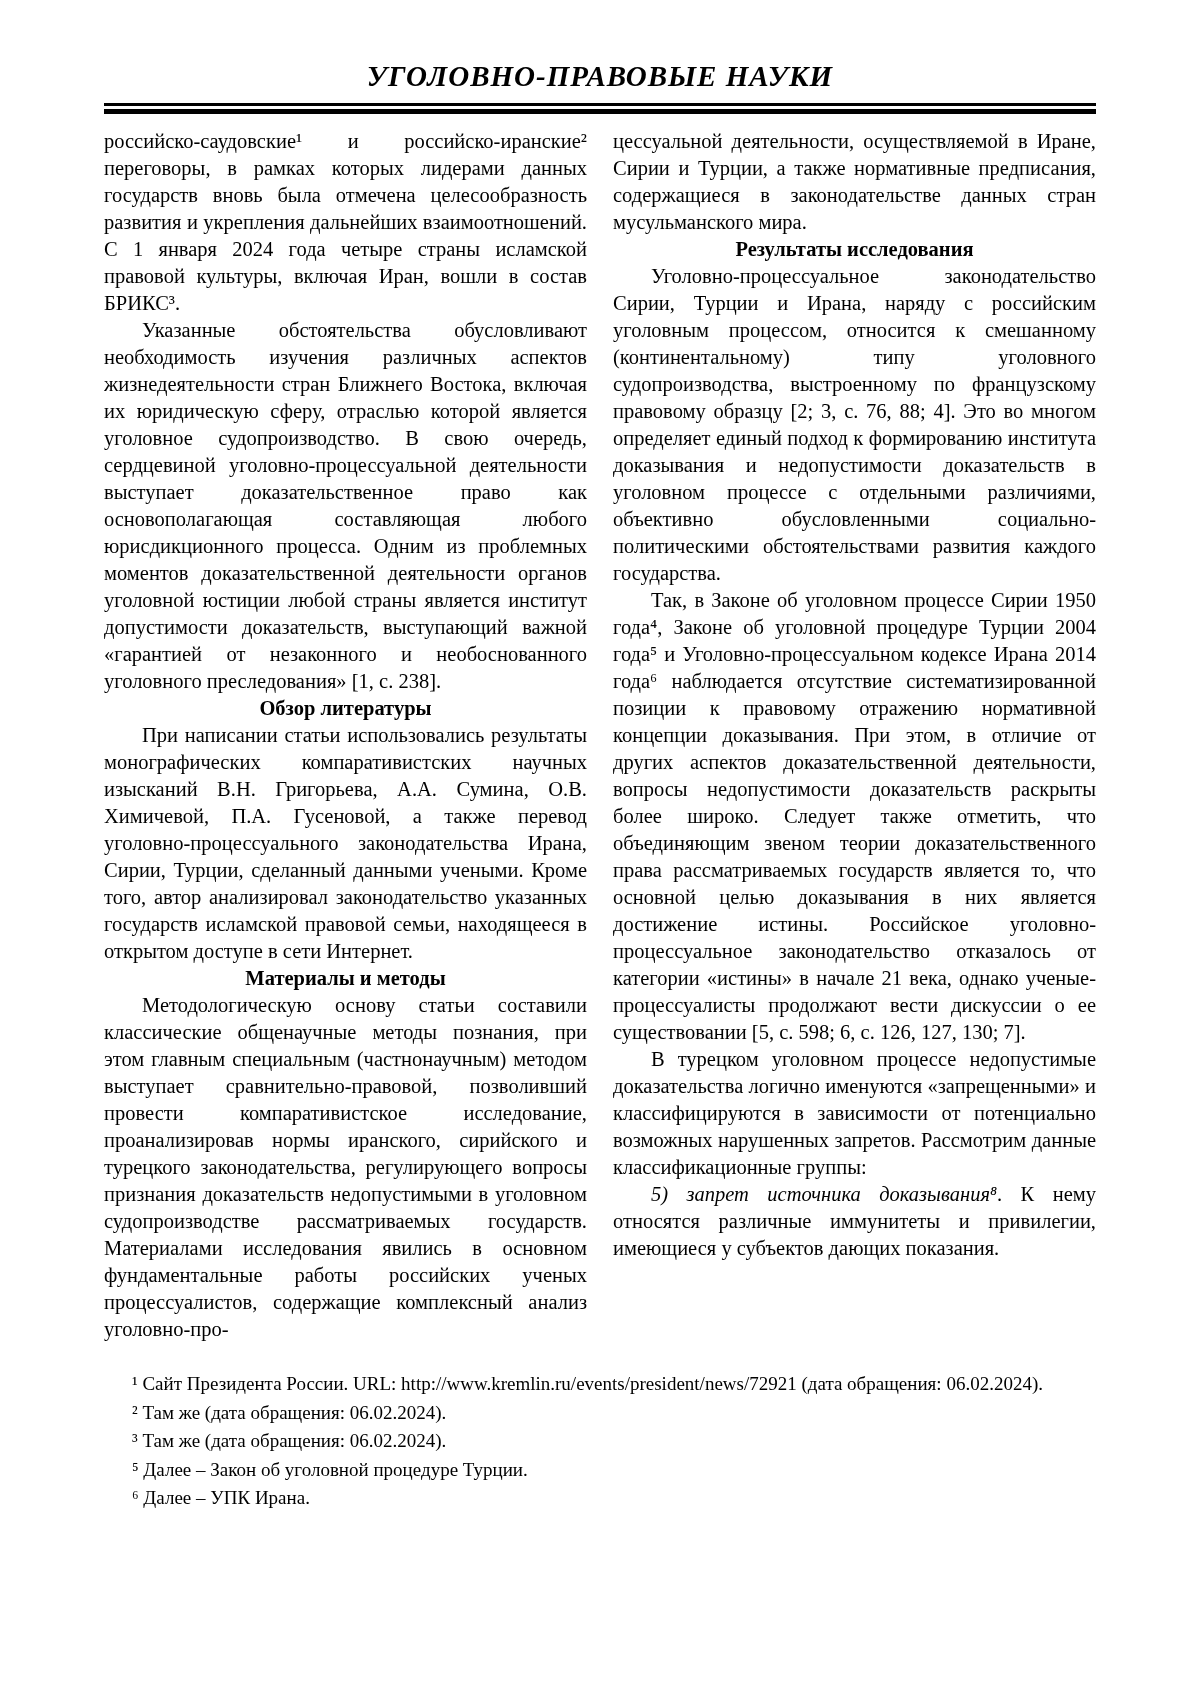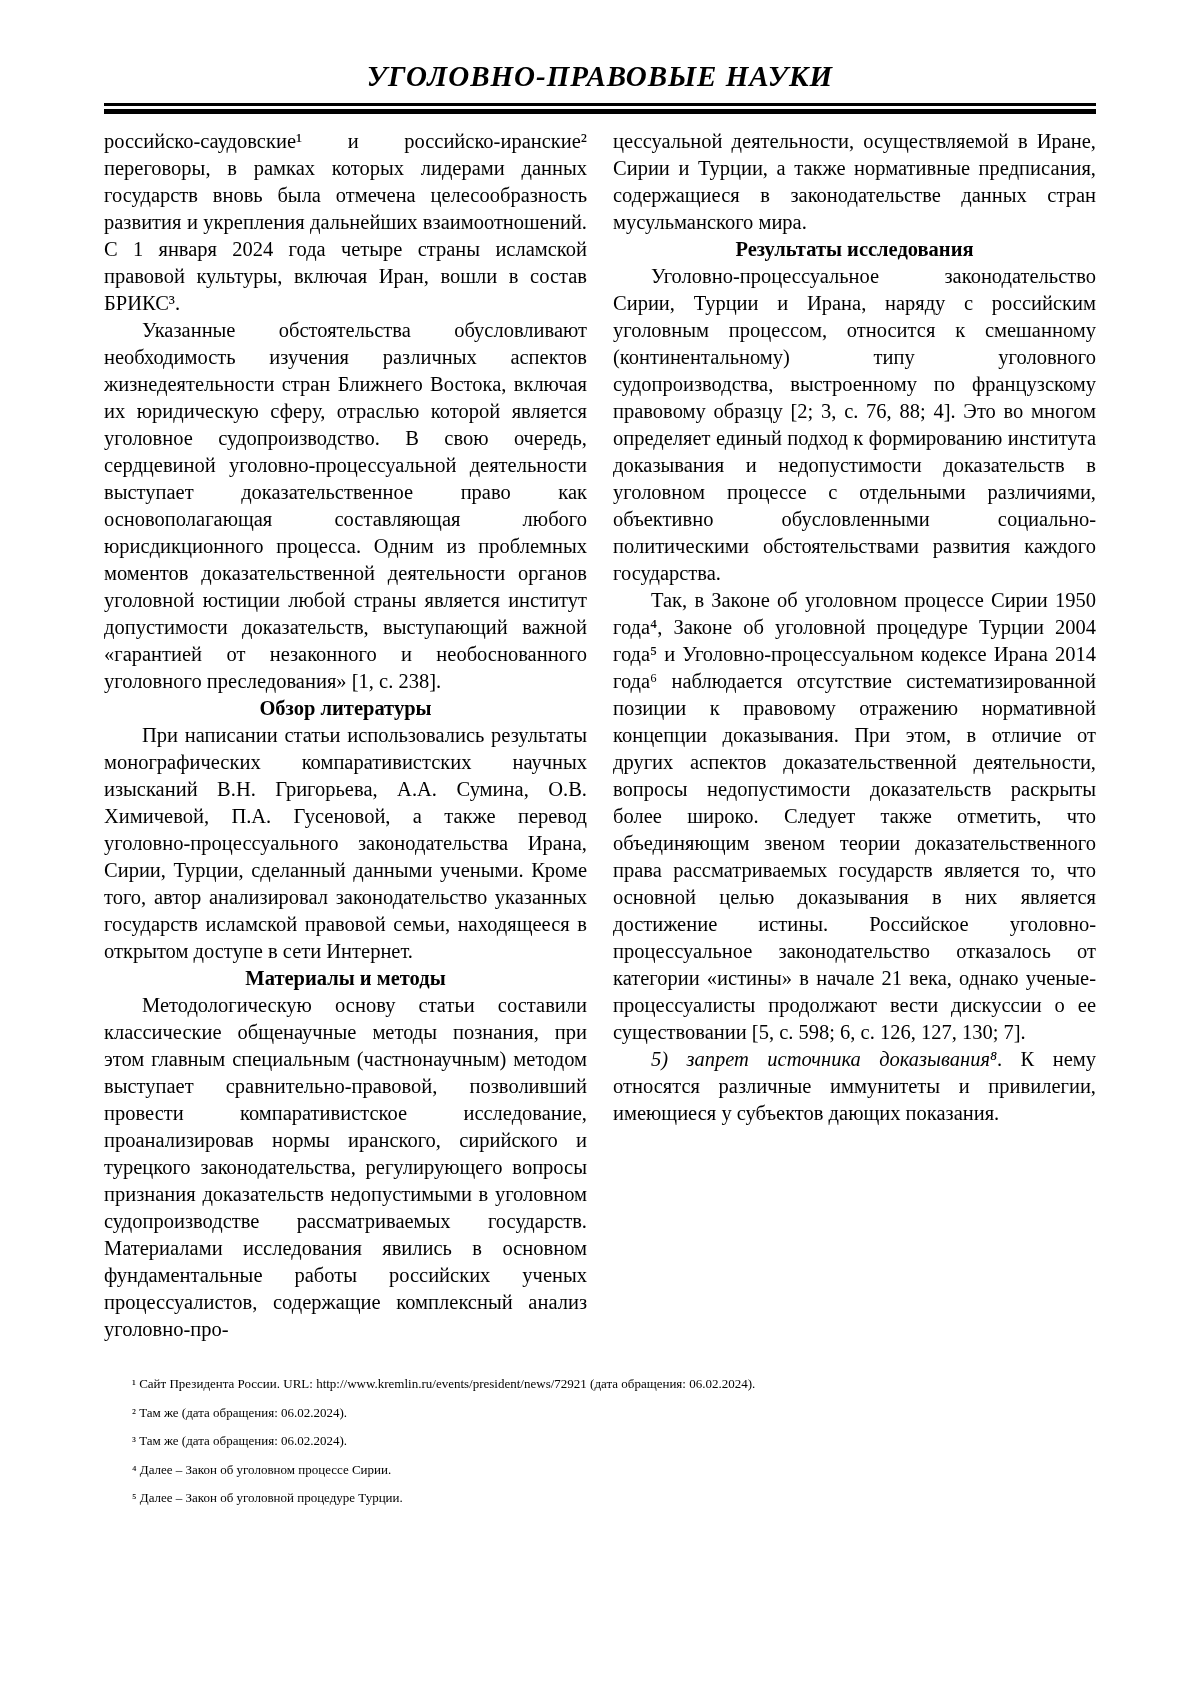--- a/index.html
+++ b/index.html
@@ -60,21 +60,21 @@
     text-align: center;
     font-weight: bold;
     text-indent: 0;
   }
   .lead-italic { font-style: italic; }
   .footnotes {
     position: absolute;
     top: 1372px;
     left: 104px;
     width: 992px;
-    font-size: 13px;
+    font-size: 19px;
     line-height: 23.5px;
     text-align: justify;
     hyphens: auto;
     -webkit-hyphens: auto;
   }
   .footnote {
     margin: 0 0 5px 0;
     text-indent: 28px;
   }
   .page-number {
@@ -107,30 +107,30 @@
       <p class="indent">При написании статьи использовались результаты монографических компаративистских научных изысканий В.Н. Григорьева, А.А. Сумина, О.В. Химичевой, П.А. Гусеновой, а также перевод уголовно-процессуального законодательства Ирана, Сирии, Турции, сделанный данными учеными. Кроме того, автор анализировал законодательство указанных государств исламской правовой семьи, находящееся в открытом доступе в сети Интернет.</p>
       <p class="heading">Материалы и методы</p>
       <p class="indent">Методологическую основу статьи составили классические общенаучные методы познания, при этом главным специальным (частнонаучным) методом выступает сравнительно-правовой, позволивший провести компаративистское исследование, проанализировав нормы иранского, сирийского и турецкого законодательства, регулирующего вопросы признания доказательств недопустимыми в уголовном судопроизводстве рассматриваемых государств. Материалами исследования явились в основном фундаментальные работы российских ученых процессуалистов, содержащие комплексный анализ уголовно-про-</p>
     </div>
 
     <div class="col" lang="ru">
       <p class="noindent">цессуальной деятельности, осуществляемой в Иране, Сирии и Турции, а также нормативные предписания, содержащиеся в законодательстве данных стран мусульманского мира.</p>
       <p class="heading">Результаты исследования</p>
       <p class="indent">Уголовно-процессуальное законодательство Сирии, Турции и Ирана, наряду с российским уголовным процессом, относится к смешанному (континентальному) типу уголовного судопроизводства, выстроенному по французскому правовому образцу [2; 3, с. 76, 88; 4]. Это во многом определяет единый подход к формированию института доказывания и недопустимости доказательств в уголовном процессе с отдельными различиями, объективно обусловленными социально-политическими обстоятельствами развития каждого государства.</p>
       <p class="indent">Так, в Законе об уголовном процессе Сирии 1950 года⁴, Законе об уголовной процедуре Турции 2004 года⁵ и Уголовно-процессуальном кодексе Ирана 2014 года⁶ наблюдается отсутствие систематизированной позиции к правовому отражению нормативной концепции доказывания. При этом, в отличие от других аспектов доказательственной деятельности, вопросы недопустимости доказательств раскрыты более широко. Следует также отметить, что объединяющим звеном теории доказательственного права рассматриваемых государств является то, что основной целью доказывания в них является достижение истины. Российское уголовно-процессуальное законодательство отказалось от категории «истины» в начале 21 века, однако ученые-процессуалисты продолжают вести дискуссии о ее существовании [5, с. 598; 6, с. 126, 127, 130; 7].</p>
+      <p class="indent">В турецком уголовном процессе недопустимые доказательства логично именуются «запрещенными» и классифицируются в зависимости от потенциально возможных нарушенных запретов. Рассмотрим данные классификационные группы:</p>
       <p class="indent"><span class="lead-italic">5) запрет источника доказывания⁸</span><span>. К нему относятся различные иммунитеты и привилегии, имеющиеся у субъектов дающих показания.</span></p>
     </div>
 
   </div>
 
   <div class="footnotes" lang="ru">
     <p class="footnote">¹ Сайт Президента России. URL: http://www.kremlin.ru/events/president/news/72921 (дата обращения: 06.02.2024).</p>
     <p class="footnote">² Там же (дата обращения: 06.02.2024).</p>
     <p class="footnote">³ Там же (дата обращения: 06.02.2024).</p>
-    <p class="footnote">⁴ Далее – Закон об уголовном процессе Сирии.</p>
     <p class="footnote">⁵ Далее – Закон об уголовной процедуре Турции.</p>
     <p class="footnote">⁶ Далее – УПК Ирана.</p>
     <p class="footnote">⁷ Согласно ст. 2 Конституции Турции, Республика Турция является демократическим, светским и социальным государством, основанном на нормах права.</p>
   </div>
 
   <div class="page-number">121</div>
 
 </div>
 
 </body></html>

